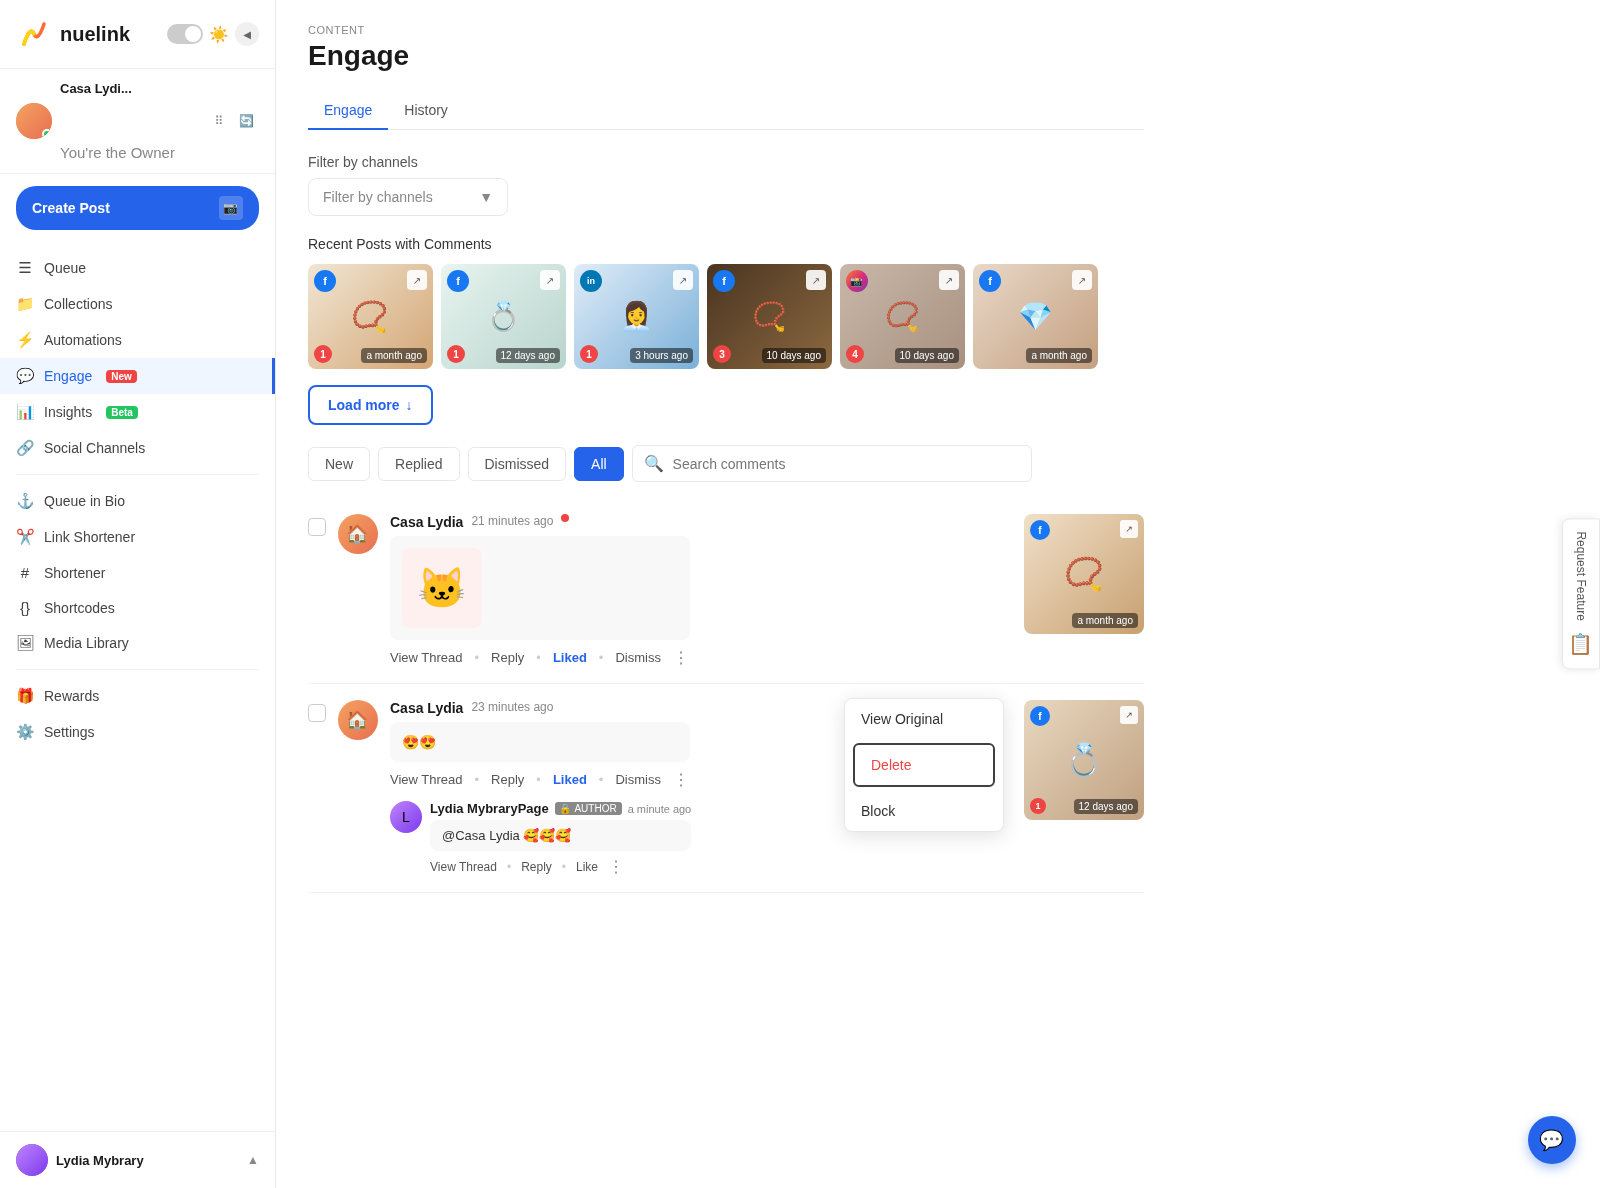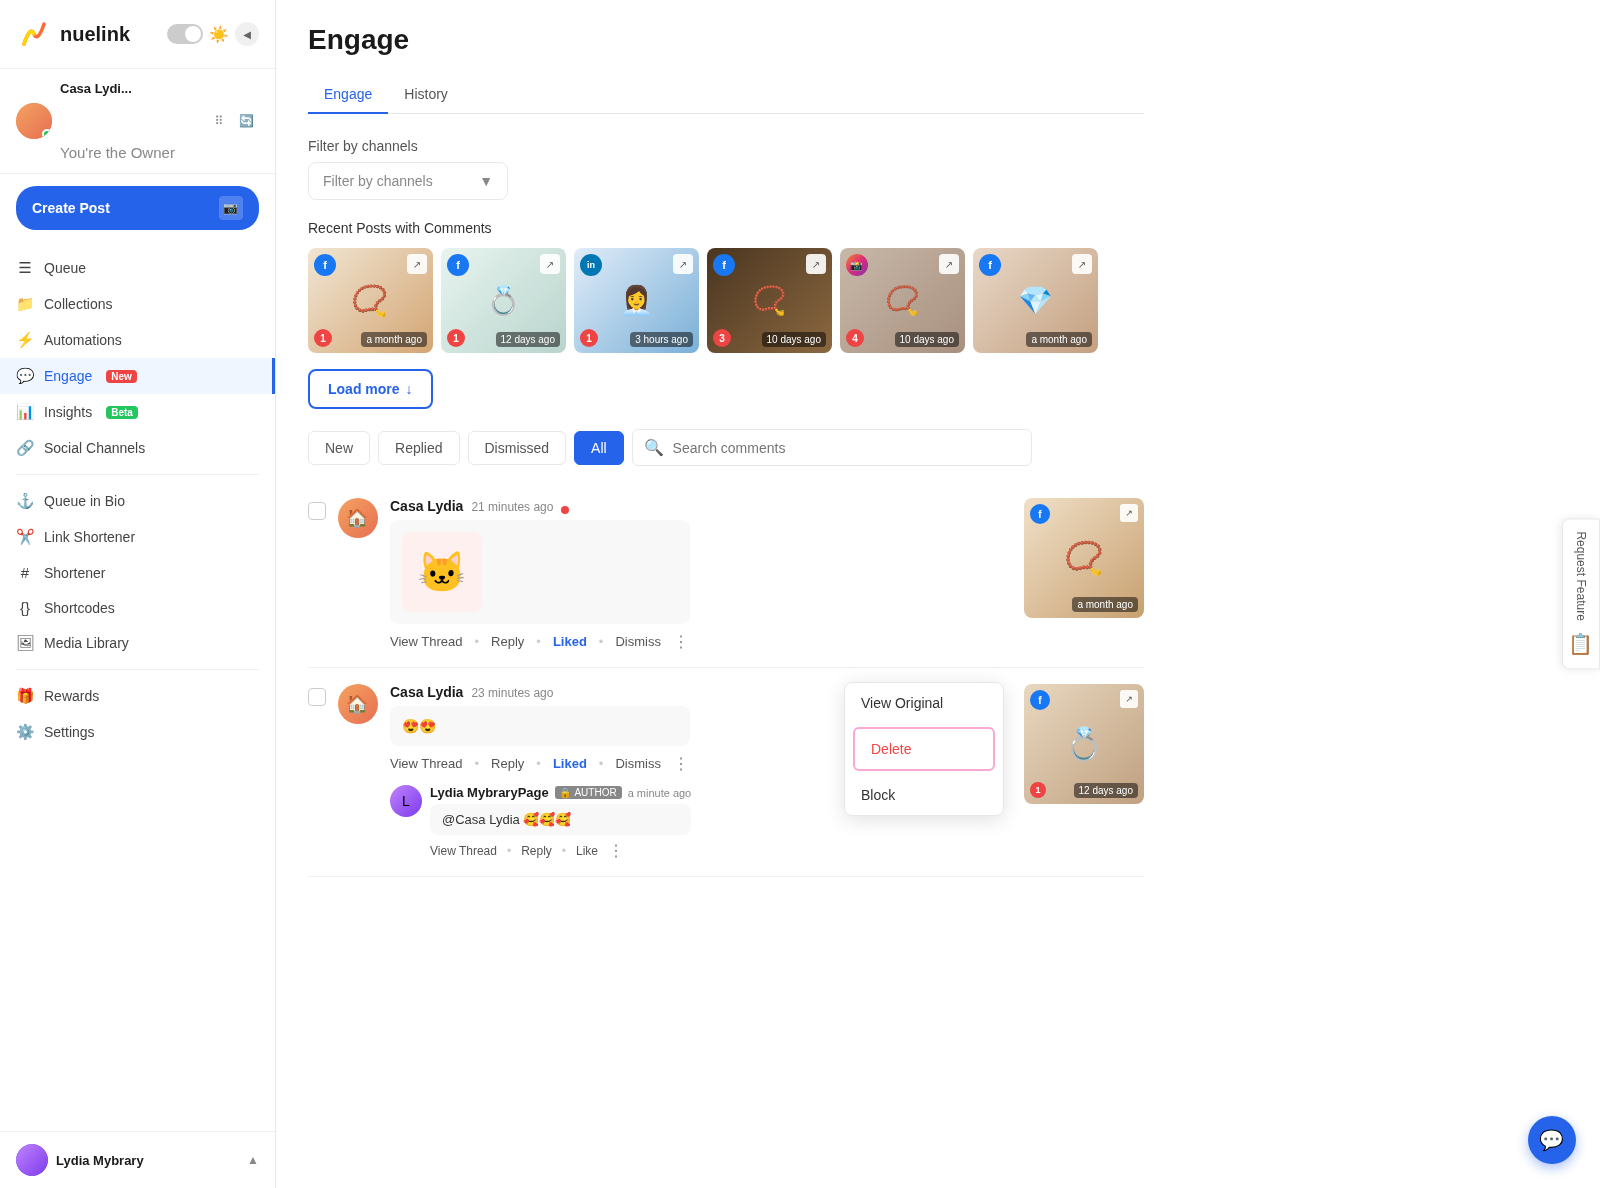--- a/index.html
+++ b/index.html
@@ -85,39 +85,39 @@
     .filter-btn.active { background: #2563eb; color: #fff; border-color: #2563eb; }
     .search-bar { display: flex; align-items: center; gap: 8px; border: 1px solid #e8e8e8; border-radius: 6px; padding: 8px 12px; flex: 1; max-width: 400px; }
     .search-input { border: none; outline: none; font-size: 14px; color: #555; background: transparent; flex: 1; }
 
     
     .comment-item { display: flex; gap: 12px; padding: 16px 0; border-bottom: 1px solid #f0f0f0; position: relative; }
     .comment-checkbox { width: 18px; height: 18px; border: 1px solid #ccc; border-radius: 4px; flex-shrink: 0; margin-top: 4px; }
     .comment-avatar { width: 40px; height: 40px; border-radius: 50%; flex-shrink: 0; }
     .avatar-casa { background: linear-gradient(135deg, #f4a261, #e76f51); }
     .comment-body { flex: 1; }
-    .comment-header { display: flex; align-items: flex-end; gap: 8px; margin-bottom: 6px; }
+    .comment-header { display: flex; align-items: flex-start; gap: 8px; margin-bottom: 6px; }
     .comment-author { font-size: 14px; font-weight: 600; color: #1a1a1a; }
     .comment-time { font-size: 12px; color: #888; }
     .online-indicator { width: 8px; height: 8px; background: #ef4444; border-radius: 50%; }
     .comment-content { background: #f8f8f8; border-radius: 8px; padding: 12px; margin-bottom: 8px; font-size: 14px; color: #333; max-width: 300px; }
     .comment-sticker { width: 80px; height: 80px; background: #fff0f0; border-radius: 8px; display: flex; align-items: center; justify-content: center; font-size: 40px; }
     .comment-actions { display: flex; align-items: center; gap: 12px; font-size: 13px; }
     .action-link { color: #555; cursor: pointer; text-decoration: none; }
     .action-link.liked { color: #2563eb; font-weight: 600; }
     .action-separator { color: #ccc; }
     .action-dots { cursor: pointer; color: #888; font-size: 16px; }
     .comment-thumbnail { width: 120px; height: 120px; border-radius: 8px; flex-shrink: 0; position: relative; overflow: hidden; }
     .thumb-bg1 { background: linear-gradient(135deg, #f0e0c8, #c8a070); }
     .thumb-social { position: absolute; top: 6px; left: 6px; width: 20px; height: 20px; border-radius: 50%; display: flex; align-items: center; justify-content: center; font-size: 10px; font-weight: 700; color: #fff; }
 
     
     .dropdown-menu { position: absolute; right: 140px; top: 200px; background: #fff; border: 1px solid #e8e8e8; border-radius: 8px; box-shadow: 0 4px 20px rgba(0,0,0,0.12); z-index: 100; min-width: 160px; overflow: hidden; }
     .dropdown-item { padding: 12px 16px; font-size: 14px; color: #333; cursor: pointer; }
-    .dropdown-item.danger { color: #ef4444; border: 2px solid #f9a8d4; margin: 4px 8px; border-radius: 6px; }
+    .dropdown-item.danger { color: #ef4444; border: 2px solid #404040; margin: 4px 8px; border-radius: 6px; }
 
     
     .right-sidebar { position: fixed; right: 0; top: 50%; transform: translateY(-50%); display: flex; flex-direction: column; align-items: center; gap: 8px; z-index: 50; }
     .request-feature { writing-mode: vertical-rl; text-orientation: mixed; background: #fff; border: 1px solid #e8e8e8; border-radius: 8px 0 0 8px; padding: 12px 6px; font-size: 12px; color: #555; cursor: pointer; box-shadow: -2px 0 8px rgba(0,0,0,0.08); }
     .feature-icon { font-size: 20px; margin-top: 8px; }
 
     
     .chat-bubble { position: fixed; bottom: 24px; right: 24px; width: 48px; height: 48px; background: #2563eb; border-radius: 50%; display: flex; align-items: center; justify-content: center; cursor: pointer; box-shadow: 0 4px 12px rgba(37, 99, 235, 0.4); color: #fff; font-size: 20px; z-index: 200; }
   </style>
 </head>
@@ -230,20 +230,21 @@
         <div style="width:100%;height:100%;background:linear-gradient(135deg,#c084fc,#7c3aed);border-radius:50%;"></div>
       </div>
       <span class="profile-name">Lydia Mybrary</span>
       <span class="chevron-icon">▲</span>
     </div>
   </div>
 </div>
 
 <div class="main">
   <div class="content-area">
+    <div class="breadcrumb">CONTENT</div>
     <div class="page-title">Engage</div>
 
     <div class="tabs">
       <div class="tab active">Engage</div>
       <div class="tab">History</div>
     </div>
 
     <div class="filter-section">
       <div class="filter-label">Filter by channels</div>
       <div class="filter-select">

